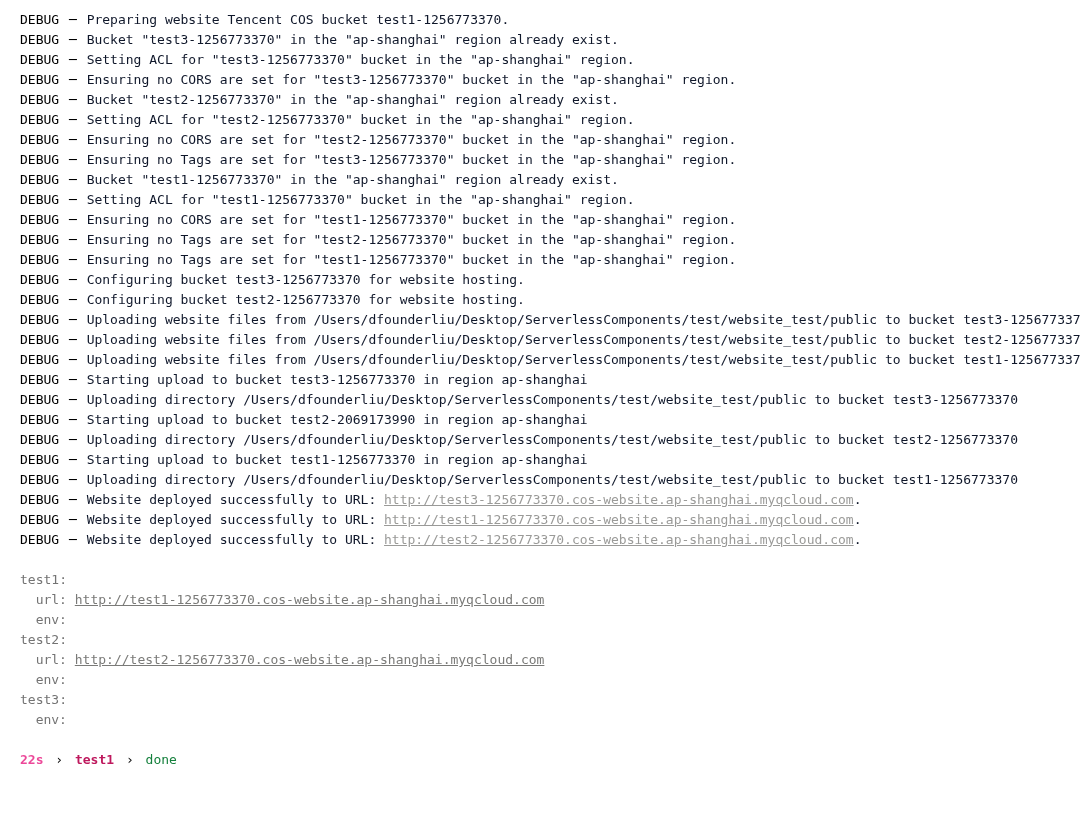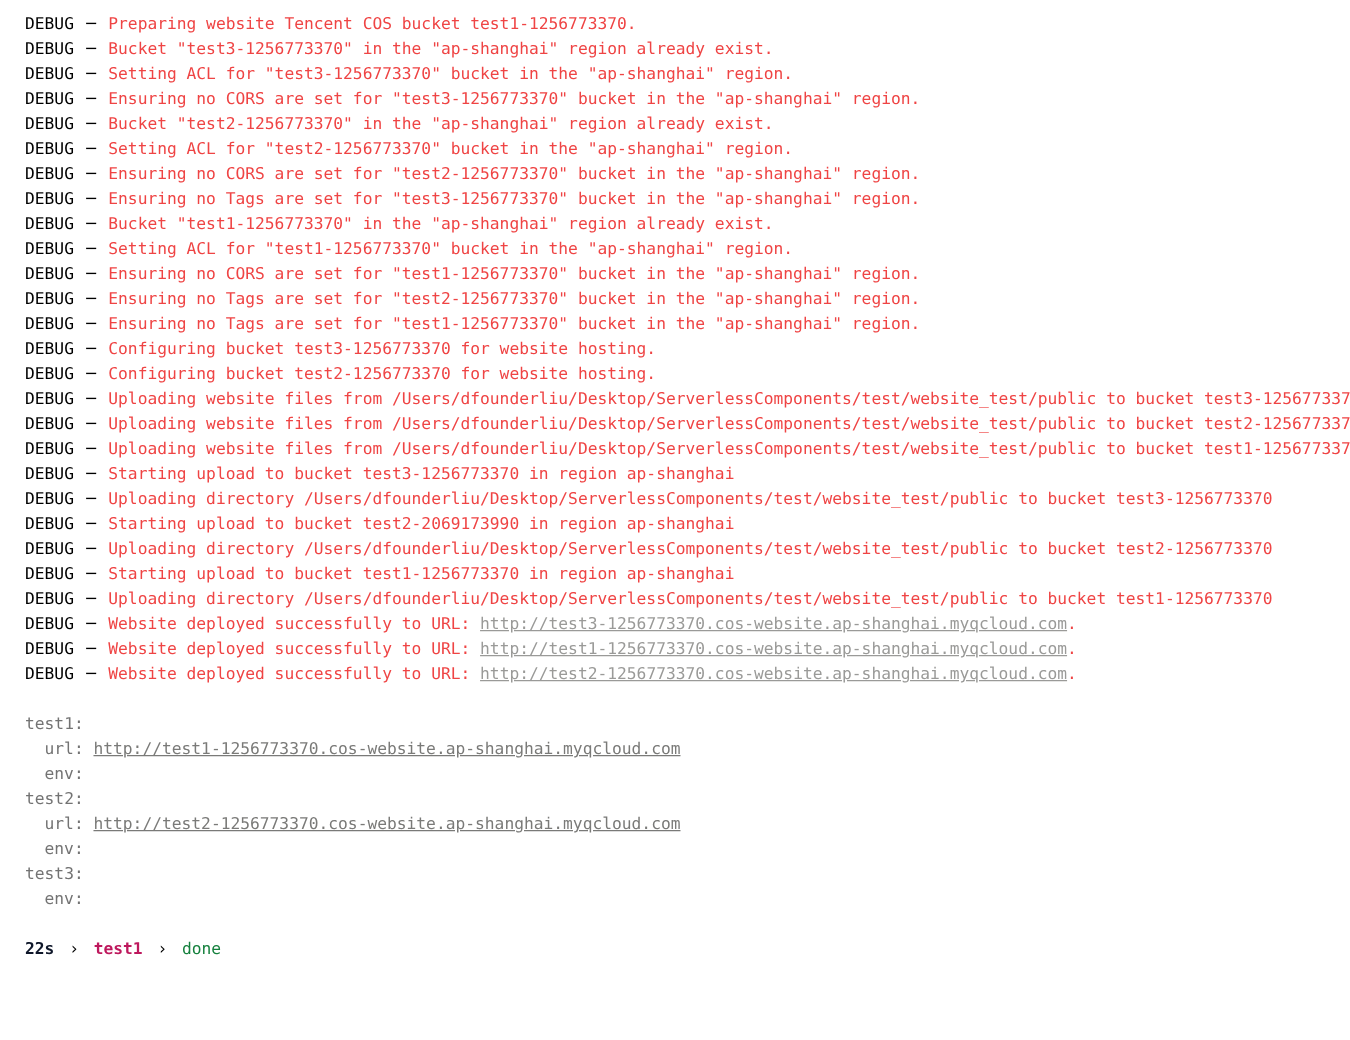--- a/index.html
+++ b/index.html
@@ -17,40 +17,40 @@
     .label {
       color: #000000;
       font-weight: normal;
     }
     .dash {
       color: #000000;
       font-weight: bold;
       margin: 0 2px;
     }
     .msg {
-      color: #ef4444;
+      color: #0f172a;
     }
     .url {
       color: #9a9a98;
       text-decoration: underline;
     }
     .spacer {
       height: 20px;
     }
     .out-key {
       color: #737373;
     }
     .out-url {
       color: #7a7a78;
       text-decoration: underline;
     }
     .out-indent1 { padding-left: 0; }
     .out-indent2 { padding-left: 2ch; }
     .status-line { margin-top: 20px; }
-    .status-time { color: #0f172a; font-weight: bold; }
+    .status-time { color: #ec4899; font-weight: bold; }
     .status-sep { color: #000; margin: 0 4px; }
     .status-name { color: #be185d; font-weight: bold; }
     .status-done { color: #15803d; }
   </style>
 </head>
 <body>
 
 <div id="debug-container">
     <div class="log-line"><span class="label">DEBUG</span> <span class="dash">─</span> <span class="msg">Preparing website Tencent COS bucket test1-1256773370.</span></div>
     <div class="log-line"><span class="label">DEBUG</span> <span class="dash">─</span> <span class="msg">Bucket "test3-1256773370" in the "ap-shanghai" region already exist.</span></div>

